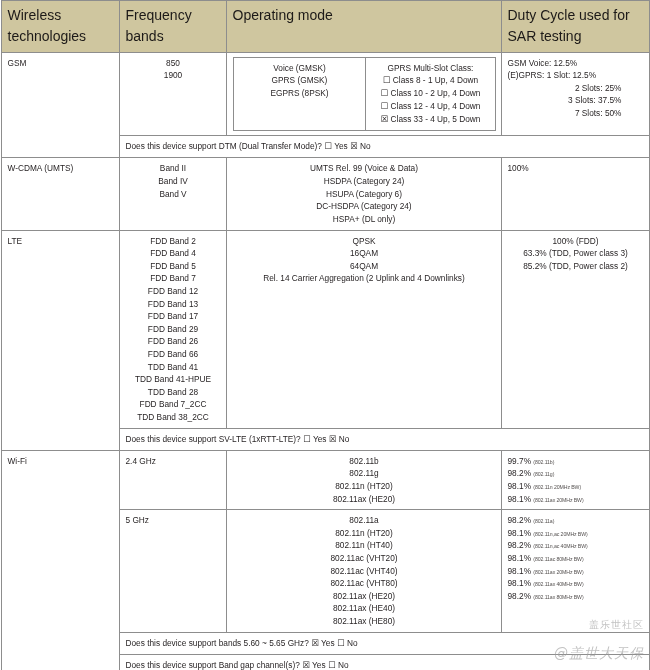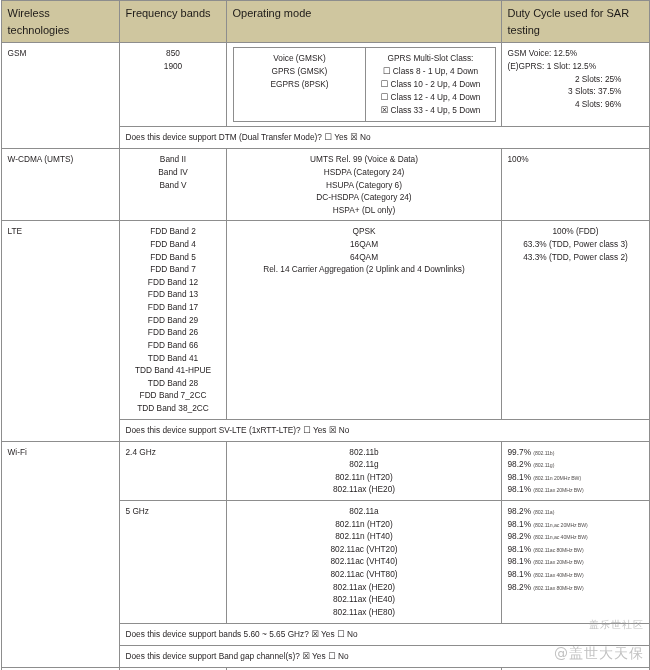--- a/index.html
+++ b/index.html
@@ -28,21 +28,21 @@
     padding: 4px 5px 4px 6px;
     vertical-align: top;
     text-align: left;
     font-weight: normal;
     line-height: 1.52;
   }
 
   thead th {
     background: #cfc69f;
     font-weight: bold;
-    font-size: 11px;
+    font-size: 14px;
     height: 30px;
     vertical-align: top;
     color: #1d1a18;
   }
 
   .tech-cell {
     vertical-align: top;
     margin-top: 22px;
   }
   .v-center { vertical-align: middle; }
@@ -92,21 +92,21 @@
 
   .wm {
     position: absolute;
     color: #9c9c9c;
     opacity: .62;
     font-family: "DejaVu Sans", sans-serif;
     white-space: nowrap;
     pointer-events: none;
   }
   .wm1 { right: 6px; top: 618px; font-size: 10px; letter-spacing: 1px; }
-  .wm2 { right: 6px; top: 645px; font-size: 14px; letter-spacing: 1px; }
+  .wm2 { right: 6px; top: 645px; font-size: 14px; letter-spacing: 1px; font-style: italic; }
 </style>
 </head>
 <body>
 
 <table id="sar-table">
   <colgroup>
     <col style="width:118px">
     <col style="width:107px">
     <col style="width:275px">
     <col style="width:148px">
@@ -159,21 +159,21 @@
             </td>
           </tr>
         </tbody>
           </table>
       </td>
       <td>
         <span class="duty-line">GSM Voice: 12.5%</span>
         <span class="duty-line">(E)GPRS: 1 Slot: 12.5%</span>
         <span class="duty-indent">2 Slots: 25%</span>
         <span class="duty-indent">3 Slots: 37.5%</span>
-        <span class="duty-indent">4 Slots: 96%</span>
+        <span class="duty-indent">7 Slots: 50%</span>
       </td>
     </tr>
 
     <tr class="q-row">
       <td colspan="3">
         <span>Does this device support DTM (Dual Transfer Mode)?</span>
         <span class="cb">☐</span>
         <span>Yes</span>
         <span class="cb">☒</span>
         <span>No</span>
@@ -220,21 +220,21 @@
       </td>
       <td>
         <span class="line">QPSK</span>
         <span class="line">16QAM</span>
         <span class="line">64QAM</span>
         <span class="line">Rel. 14 Carrier Aggregation (2 Uplink and 4 Downlinks)</span>
       </td>
       <td>
         <span class="line">100% (FDD)</span>
         <span class="line">63.3% (TDD, Power class 3)</span>
-        <span class="line">43.3% (TDD, Power class 2)</span>
+        <span class="line">85.2% (TDD, Power class 2)</span>
       </td>
     </tr>
 
     <tr class="q-row">
       <td colspan="3">
         <span>Does this device support SV-LTE (1xRTT-LTE)?</span>
         <span class="cb">☐</span>
         <span>Yes</span>
         <span class="cb">☒</span>
         <span>No</span>

